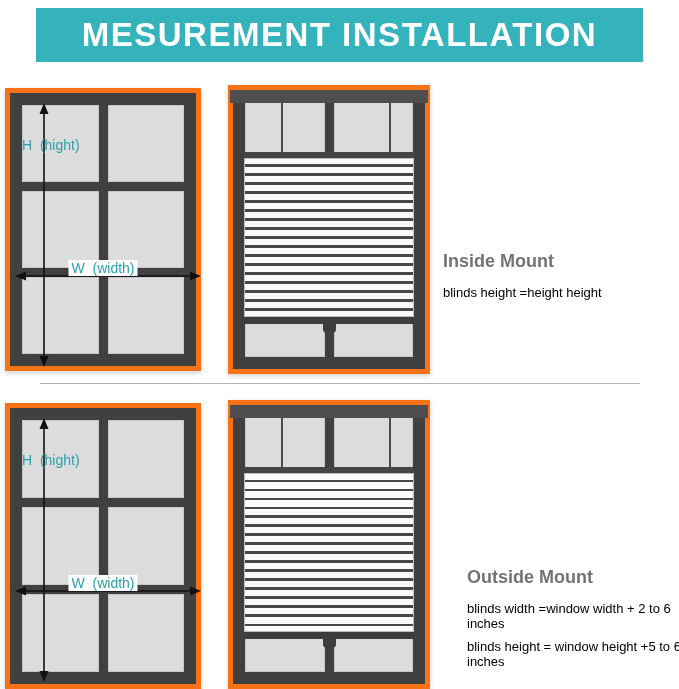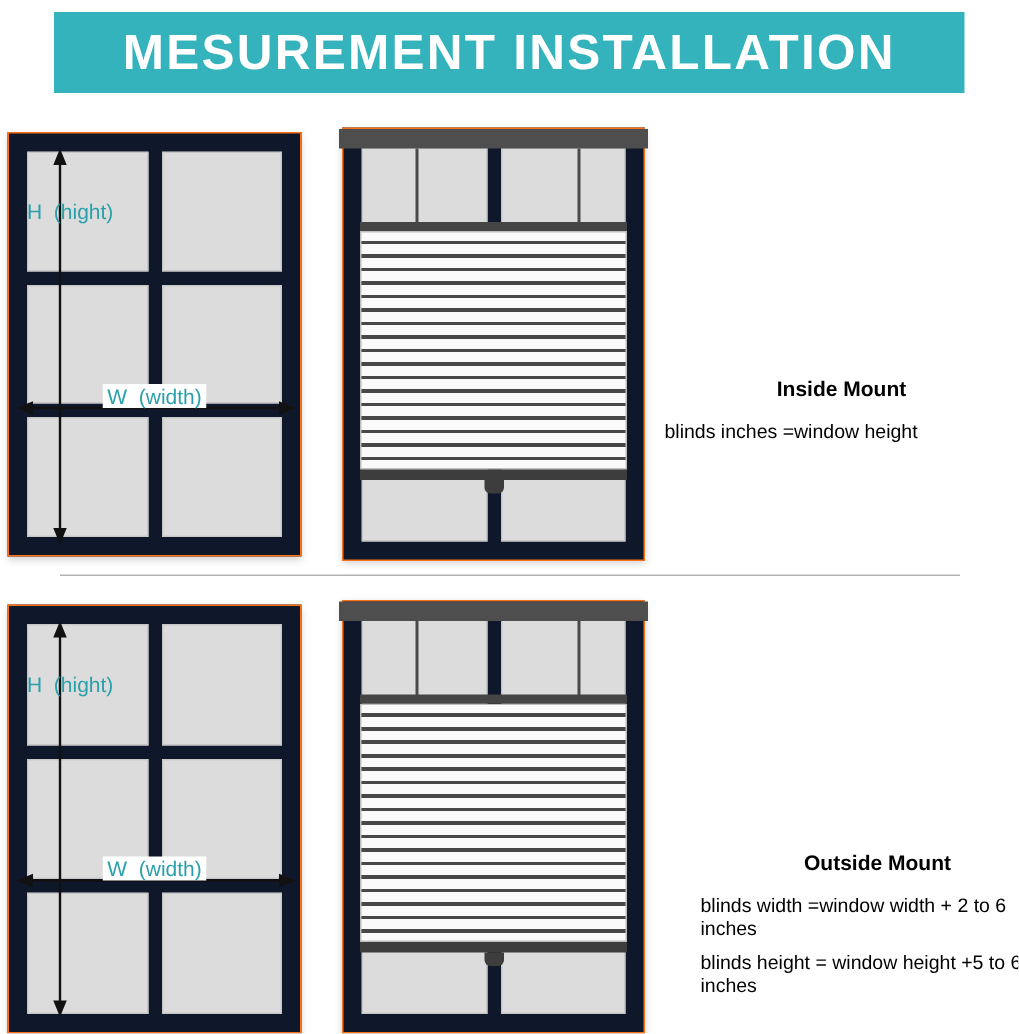--- a/index.html
+++ b/index.html
@@ -11,21 +11,21 @@
 
   
   .banner {
     position:absolute; left:36px; top:8px; width:607px; height:54px;
     background:#34b3bc; display:flex; align-items:center; justify-content:center;
   }
   .banner h1 { color:#fff; font-size:33px; font-weight:bold; letter-spacing:1.5px; }
 
   
   .window {
-    position:absolute; background:#0f172a; border:1px solid #f97316;
+    position:absolute; background:#404040; border:5px solid #f97316;
     box-shadow:0 2px 5px rgba(0,0,0,.18);
   }
   .panes {
     position:absolute; inset:12px; display:grid;
     grid-template-columns:1fr 1fr; grid-template-rows:1fr 1fr 1fr; gap:9px;
   }
   .pane { background:#dcdcdc; box-shadow:inset 0 0 0 1px #c7c7c7; }
 
   .win-measure-top  { left:5px;   top:88px;  width:196px; height:283px; }
   .win-blinds-top   { left:228px; top:85px;  width:202px; height:289px; }
@@ -55,21 +55,21 @@
   .blind-bottom { height:7px; background:#3d3d3d; }
   .pull { width:13px; height:9px; margin:0 auto; background:#3d3d3d; border-radius:0 0 4px 4px; }
 
   
   .divider { position:absolute; left:40px; right:39px; top:383px; border-top:1px solid #b3b3b3; }
 
   
   .info { position:absolute; width:236px; }
   .info-inside  { left:443px; top:251px; }
   .info-outside { left:467px; top:567px; }
-  .info-title { color:#000000; font-size:14px; font-weight:bold; text-align:center; margin-bottom:13px; }
+  .info-title { color:#737373; font-size:18px; font-weight:bold; margin-bottom:13px; }
   .info p { font-size:13px; color:#000; margin-bottom:8px; }
 </style>
 </head>
 <body>
 
 <div class="canvas">
 
   <header class="banner">
     <h1>MESUREMENT INSTALLATION</h1>
   </header>
@@ -114,21 +114,21 @@
       <div class="blind">
         <div class="blind-top"></div>
         <div class="pleats"></div>
         <div class="blind-bottom"></div>
         <div class="pull"></div>
       </div>
     </div>
 
     <div class="info info-inside">
       <h3 class="info-title">Inside Mount</h3>
-      <p>blinds inches =window height</p>
+      <p>blinds height =height height</p>
     </div>
   </section>
 
   <div class="divider"></div>
 
   <section>
 
     <div class="window win-measure-bot">
       <div class="panes">
         <div class="pane"></div>

